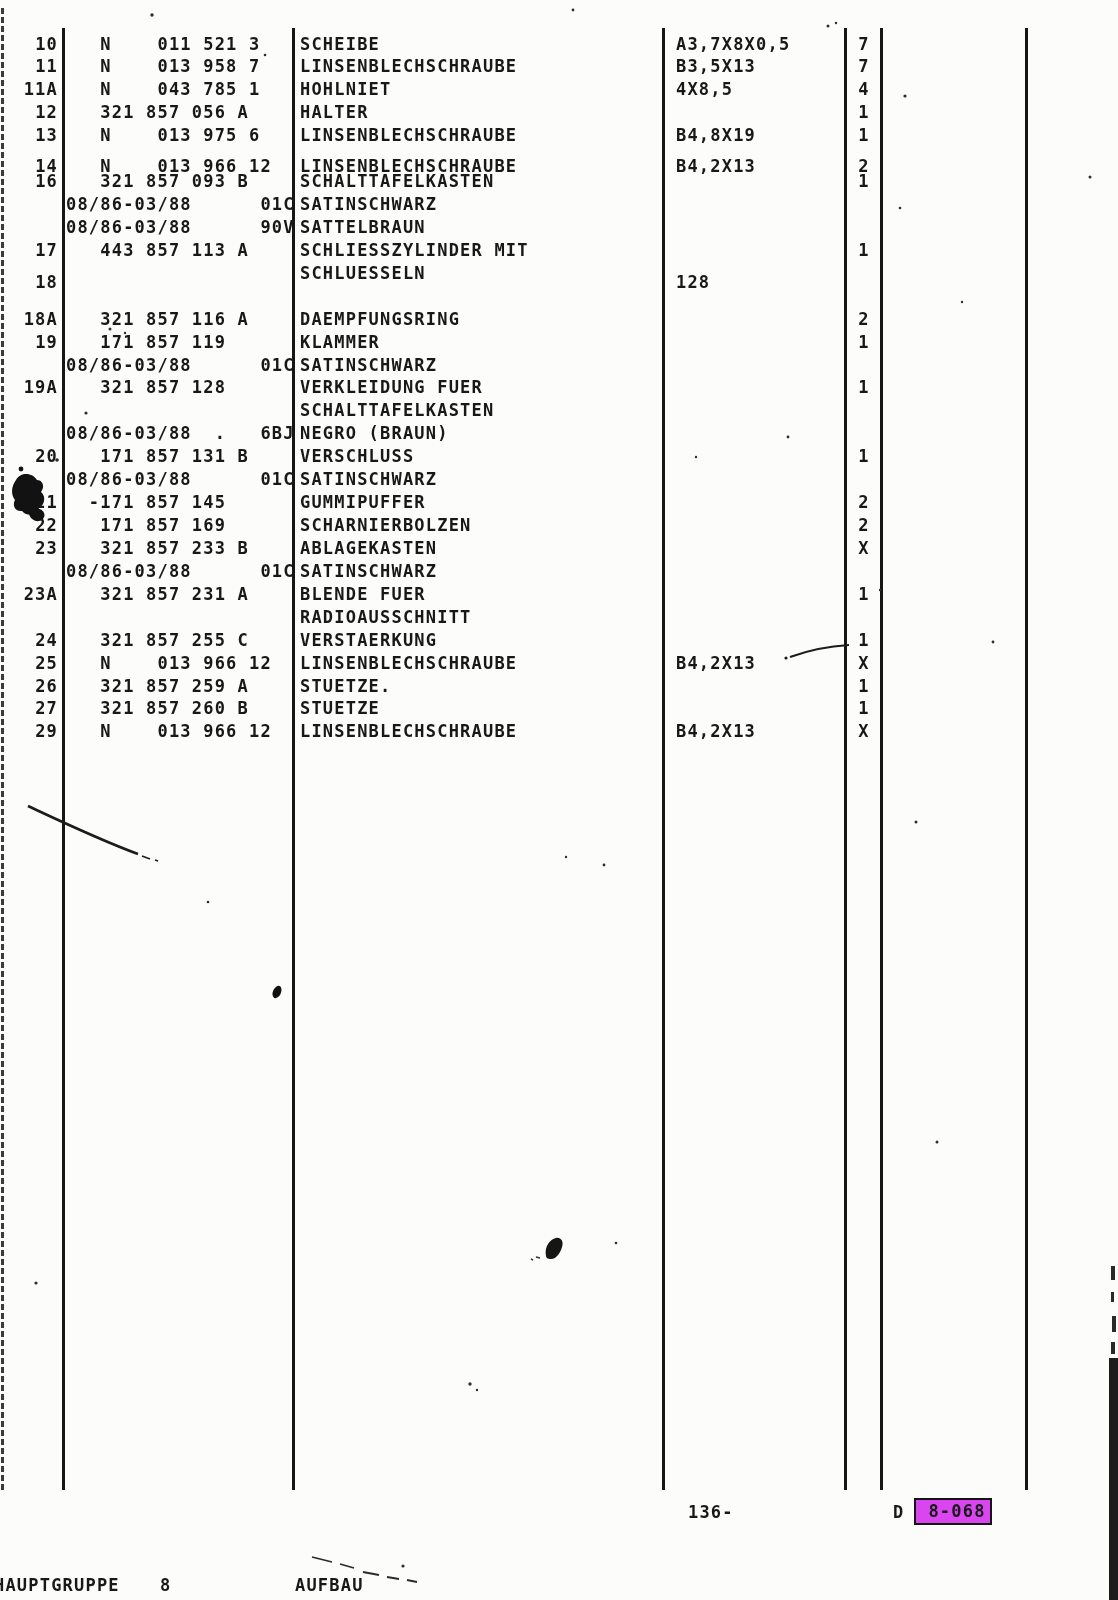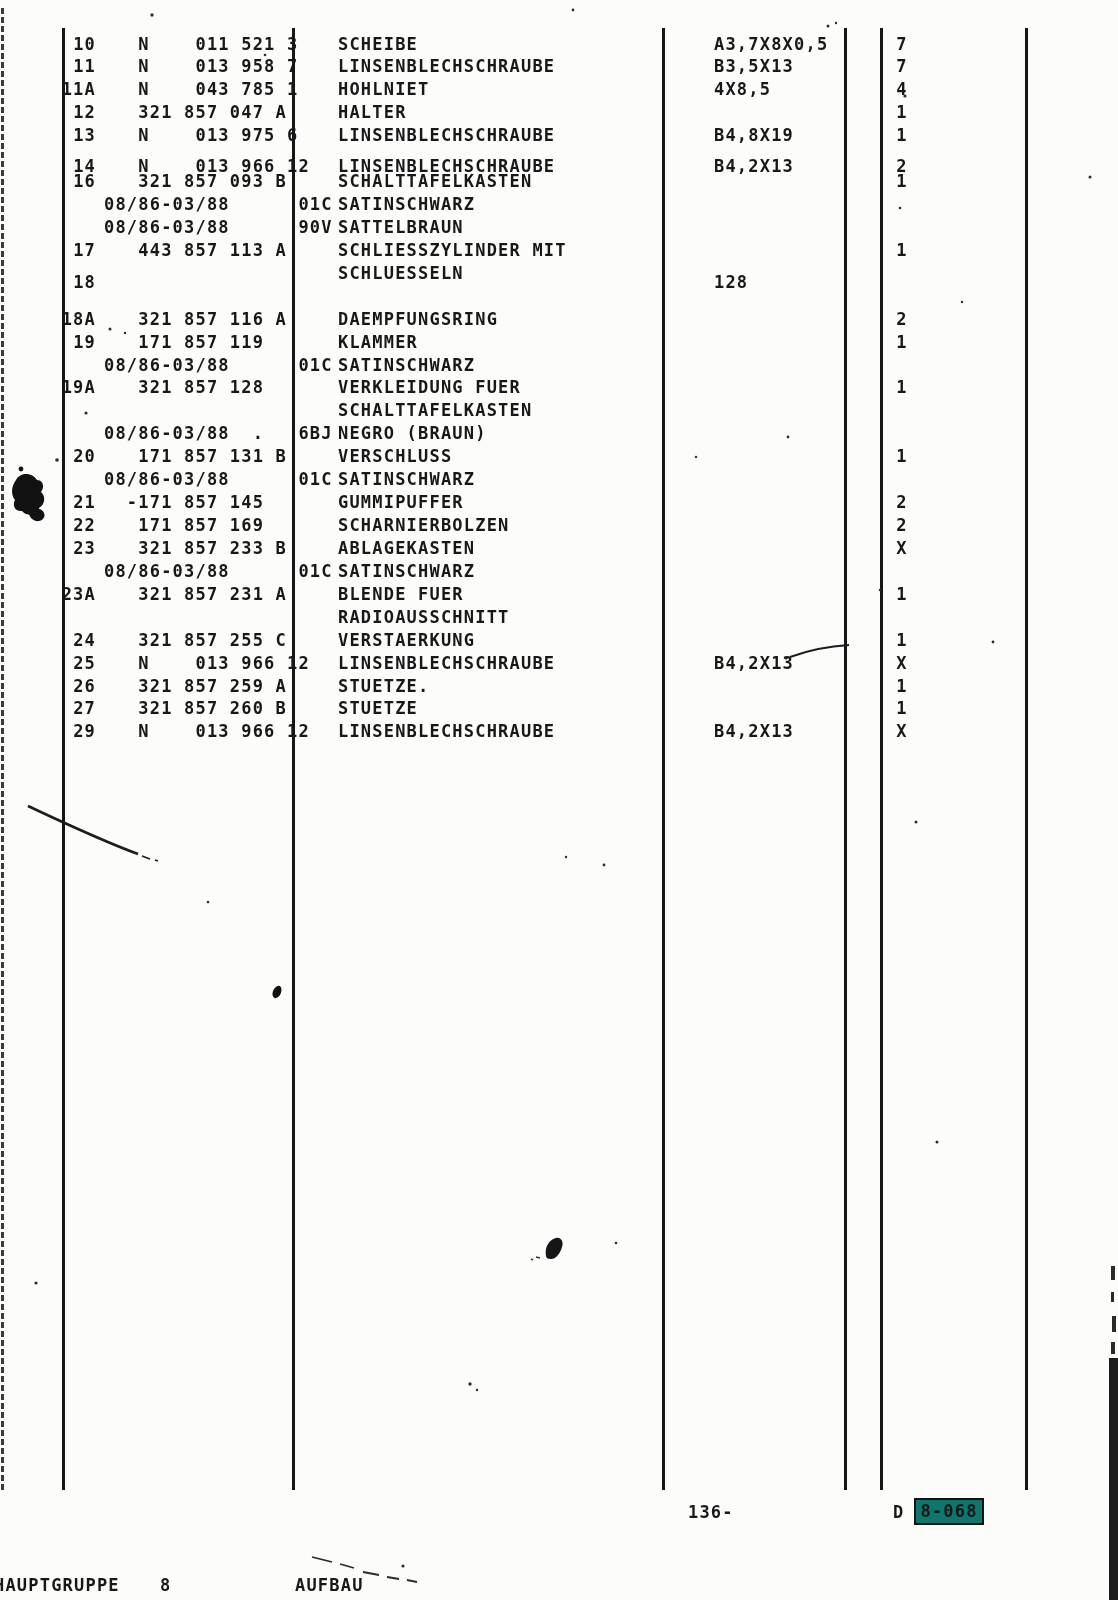--- a/index.html
+++ b/index.html
@@ -4,31 +4,31 @@
 <style>
   html,body{margin:0;padding:0;background:#d9d9d6;}
   .page{
     position:relative;width:1118px;height:1600px;background:#fcfcfa;overflow:hidden;
     font-family:"DejaVu Sans Mono","Liberation Mono",monospace;
     font-weight:700;font-size:17px;letter-spacing:1.2px;color:#181818;
   }
   .vline{position:absolute;top:28px;height:1462px;width:2.5px;background:#161616;}
   .vl-item{left:62px}.vl-part{left:292px}.vl-desc{left:662px}.vl-dim{left:844px}.vl-qty{left:880px}.vl-far{left:1025px}
   .edge-dash{position:absolute;left:1px;top:8px;height:1482px;width:0;border-left:3px dashed #1a1a1a;opacity:.85;}
-  .row{position:absolute;left:0;width:902px;height:23px;line-height:23px;margin-left:38px;}
+  .row{position:absolute;left:0;width:902px;height:23px;line-height:23px;}
   .cell{position:absolute;top:0;white-space:pre;}
   .c-item{left:6px;width:52px;text-align:right;}
   .c-part{left:66px;}
   .c-desc{left:300px;}
   .c-dim{left:676px;}
   .c-qty{left:845px;width:38px;text-align:center;}
   .pageno{position:absolute;left:688px;top:1501px;line-height:23px;}
   .ref-letter{position:absolute;left:893px;top:1501px;line-height:23px;}
   .ref-box{position:absolute;left:914px;top:1498px;width:66px;height:23px;border:2.5px solid #141414;
-           text-align:center;line-height:23px;background:#0f766e;}
+           text-align:center;line-height:23px;background:#d946ef;padding-left:8px;}
   .f-left{position:absolute;left:-6px;top:1574px;line-height:23px;}
   .f-num{position:absolute;left:160px;top:1574px;line-height:23px;}
   .f-right{position:absolute;left:295px;top:1574px;line-height:23px;text-align:right;}
   .marks{position:absolute;left:0;top:0;pointer-events:none;}
 </style>
 </head>
 <body>
 
 <div class="page" style="color: rgb(24, 24, 24);">
 
@@ -57,21 +57,21 @@
       </div>
       <div class="row" style="top: 78.36px;">
         <span class="cell c-item">11A</span>
         <span class="cell c-part">   N    043 785 1</span>
         <span class="cell c-desc">HOHLNIET</span>
         <span class="cell c-dim">4X8,5</span>
         <span class="cell c-qty">4</span>
       </div>
       <div class="row" style="top: 101.29px;">
         <span class="cell c-item">12</span>
-        <span class="cell c-part">   321 857 047 A</span>
+        <span class="cell c-part">   321 857 056 A</span>
         <span class="cell c-desc">HALTER</span>
         <span class="cell c-dim"></span>
         <span class="cell c-qty">1</span>
       </div>
       <div class="row" style="top: 124.22px; padding-left: 36px;">
         <span class="cell c-item">13</span>
         <span class="cell c-part">   N    013 975 6</span>
         <span class="cell c-desc">LINSENBLECHSCHRAUBE</span>
         <span class="cell c-dim">B4,8X19</span>
         <span class="cell c-qty">1</span>

